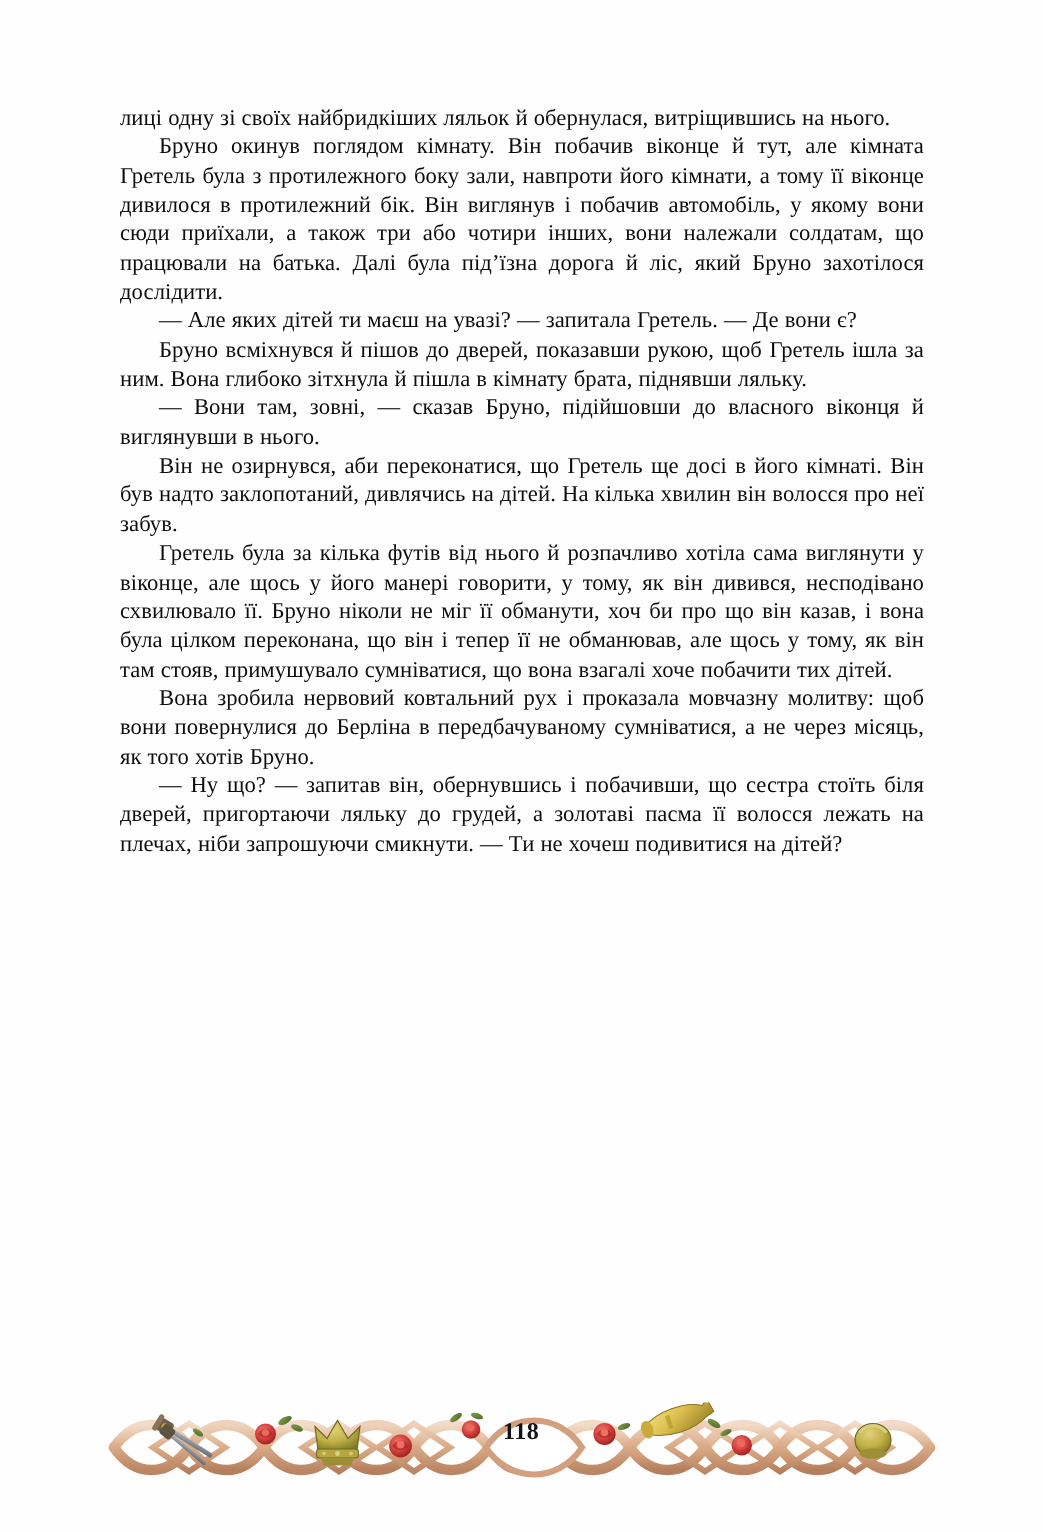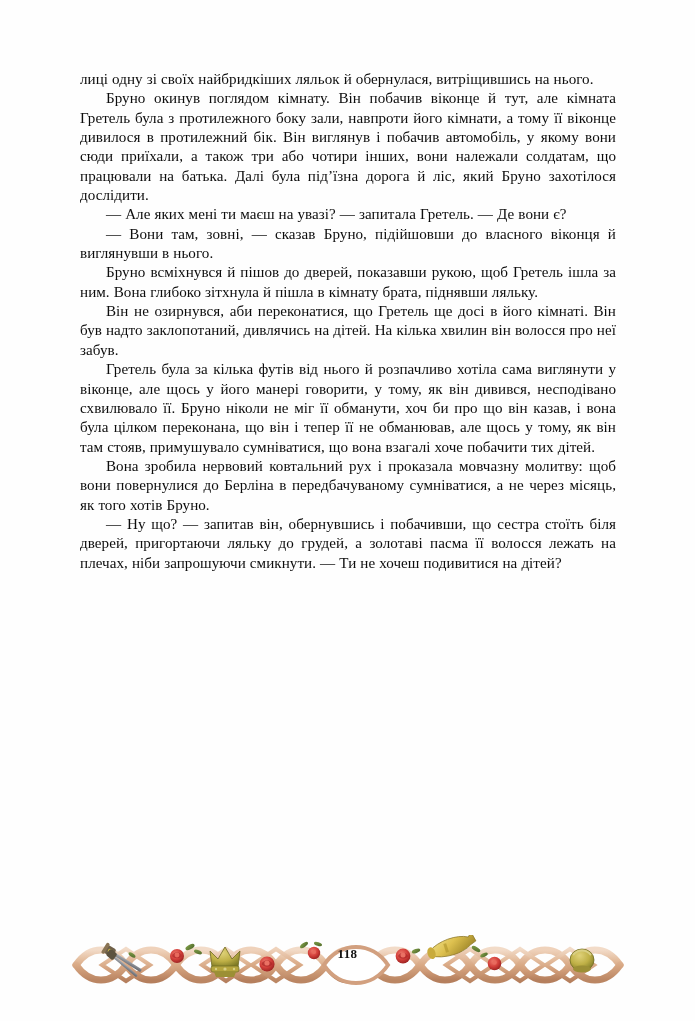--- a/index.html
+++ b/index.html
@@ -57,39 +57,39 @@
     width: 100%;
     height: 100%;
   }
 
   .page-number {
     position: absolute;
     left: 0;
     right: 0;
     top: 946px;
     text-align: center;
-    font-size: 13px;
+    font-size: 16px;
     font-weight: bold;
     color: #121212;
     font-family: "Liberation Serif", "DejaVu Serif", serif;
     letter-spacing: 0.4px;
     z-index: 5;
   }
 </style>
 </head>
 <body>
 
 <div class="page">
 
   <div class="text-column">
     <p class="para cont">лиці одну зі своїх найбридкіших ляльок й обернулася, витріщившись на нього.</p>
     <p class="para">Бруно окинув поглядом кімнату. Він побачив віконце й тут, але кімната Гретель була з протилежного боку зали, навпроти його кімнати, а тому її віконце дивилося в протилежний бік. Він виглянув і побачив автомобіль, у якому вони сюди приїхали, а також три або чотири інших, вони належали солдатам, що працювали на батька. Далі була під’їзна дорога й ліс, який Бруно захотілося дослідити.</p>
-    <p class="para">— Але яких мені ти маєш на увазі? — запитала Гретель. — Де вони є?</p>
+    <p class="para">— Але яких дітей ти маєш на увазі? — запитала Гретель. — Де вони є?</p>
+    <p class="para">Бруно всміхнувся й пішов до дверей, показавши рукою, щоб Гретель ішла за ним. Вона глибоко зітхнула й пішла в кімнату брата, піднявши ляльку.</p>
     <p class="para">— Вони там, зовні, — сказав Бруно, підійшовши до власного віконця й виглянувши в нього.</p>
-    <p class="para">Бруно всміхнувся й пішов до дверей, показавши рукою, щоб Гретель ішла за ним. Вона глибоко зітхнула й пішла в кімнату брата, піднявши ляльку.</p>
     <p class="para">Він не озирнувся, аби переконатися, що Гретель ще досі в його кімнаті. Він був надто заклопотаний, дивлячись на дітей. На кілька хвилин він волосся про неї забув.</p>
     <p class="para">Гретель була за кілька футів від нього й розпачливо хотіла сама виглянути у віконце, але щось у його манері говорити, у тому, як він дивився, несподівано схвилювало її. Бруно ніколи не міг її обманути, хоч би про що він казав, і вона була цілком переконана, що він і тепер її не обманював, але щось у тому, як він там стояв, примушувало сумніватися, що вона взагалі хоче побачити тих дітей.</p>
     <p class="para">Вона зробила нервовий ковтальний рух і проказала мовчазну молитву: щоб вони повернулися до Берліна в передбачуваному сумніватися, а не через місяць, як того хотів Бруно.</p>
     <p class="para">— Ну що? — запитав він, обернувшись і побачивши, що сестра стоїть біля дверей, пригортаючи ляльку до грудей, а золотаві пасма її волосся лежать на плечах, ніби запрошуючи смикнути. — Ти не хочеш подивитися на дітей?</p>
   </div>
 
   <div class="footer-ornament">
     <svg viewBox="0 0 552 62" xmlns="http://www.w3.org/2000/svg">
       <defs>
         <linearGradient id="ribbonGrad" x1="0" y1="0" x2="0" y2="1">

